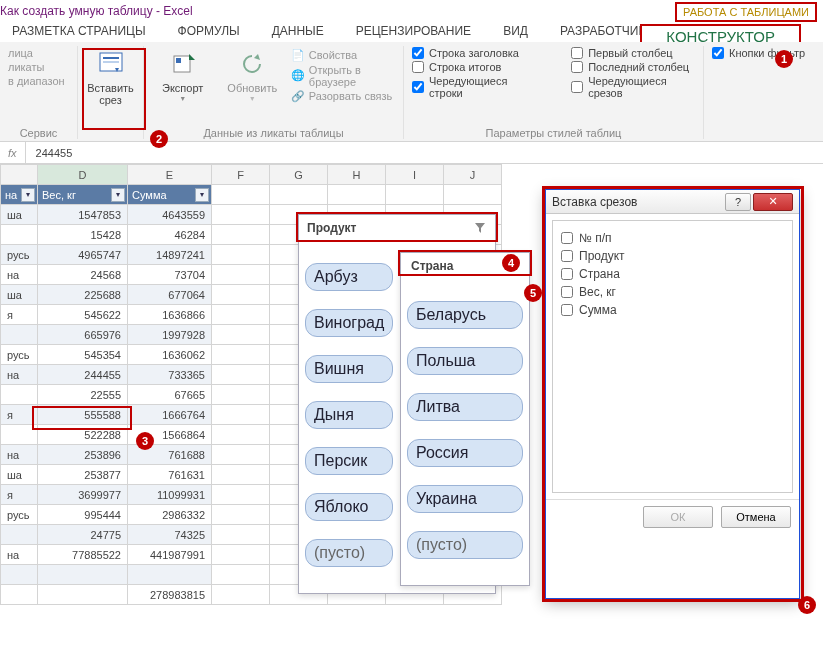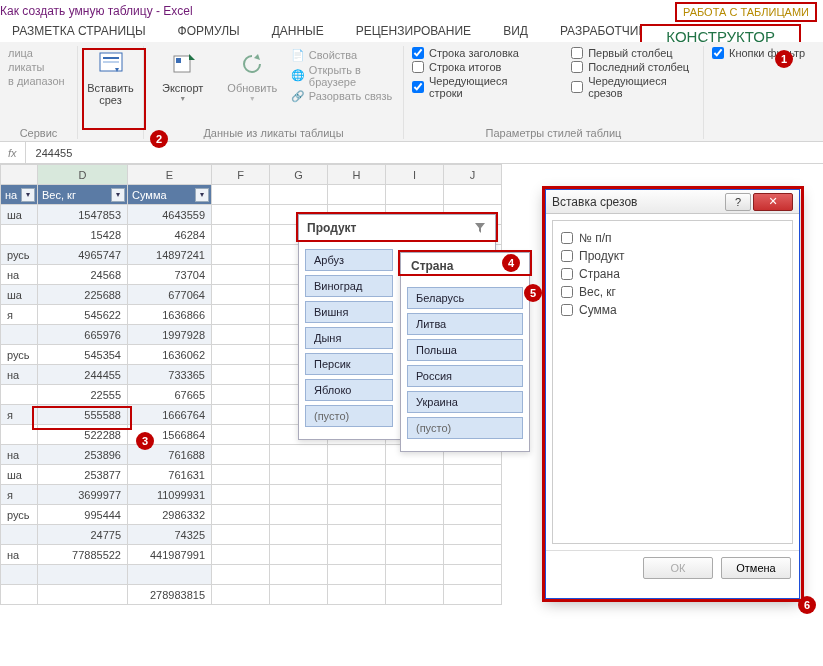--- a/index.html
+++ b/index.html
@@ -42,21 +42,21 @@
   .hdr-cell .dd { width:14px; height:14px; background:#eef2f7; border:1px solid #9ab; font-size:8px; display:flex; align-items:center; justify-content:center; color:#335; }
   .num { text-align:right; }
   .odd td.data { background:#eef2f7; }
   .even td.data { background:#fff; }
 
   
   .slicer { position:absolute; background:#fff; border:1px solid #aab; box-shadow:0 2px 6px rgba(0,0,0,.15); font-size:12px; }
   .slicer-title { padding:6px 8px; display:flex; justify-content:space-between; align-items:center; color:#444; }
   .slicer-title .filter-ico { width:14px; height:14px; color:#888; }
   .slicer-items { padding:4px 6px 8px 6px; }
-  .slicer-item { background:#d6e4f5; border:1px solid #9bb3d6; border-radius:0; padding:4px 8px; margin:4px 0; font-size:11px; color:#223; }
+  .slicer-item { background:#d6e4f5; border:1px solid #9bb3d6; border-radius:12px; padding:4px 8px; margin:18px 0; font-size:16px; color:#223; }
   .slicer-item.empty { color:#666; }
 
   
   .dialog { position:absolute; background:#fff; border:1px solid #1d4ed8; box-shadow:0 4px 14px rgba(0,0,0,.3); }
   .dlg-title { background:linear-gradient(#fdfdfd,#ebebeb); height:24px; display:flex; align-items:center; padding:0 6px; font-size:12px; color:#333; border-bottom:1px solid #c8c8c8; }
   .dlg-title .btns { margin-left:auto; display:flex; }
   .dlg-title .wbtn { width:26px; height:18px; border:1px solid #aaa; background:linear-gradient(#fdfdfd,#e3e3e3); margin-left:2px; border-radius:2px; font-size:11px; display:flex; align-items:center; justify-content:center; color:#333; }
   .dlg-title .wbtn.close { background:linear-gradient(#e06060,#c83030); border-color:#8a1e1e; color:#fff; width:40px; }
   .dlg-body { padding:8px; }
   .dlg-chk { display:flex; align-items:center; gap:6px; padding:2px 0; font-size:12px; }
@@ -480,37 +480,37 @@
       <div class="slicer-item empty">(пусто)</div>
     </div>
 </div>
 
 <div class="slicer" style="left:400px; top:252px; width:130px;">
   <div class="slicer-title" style="padding:6px 10px;">
     <span style="font-weight:600;">Страна</span>
   </div>
   <div class="slicer-items" id="slicer2-body">
       <div class="slicer-item">Беларусь</div>
+      <div class="slicer-item">Польша</div>
       <div class="slicer-item">Литва</div>
-      <div class="slicer-item">Польша</div>
       <div class="slicer-item">Россия</div>
       <div class="slicer-item">Украина</div>
       <div class="slicer-item empty">(пусто)</div>
     </div>
 </div>
 
 <div class="dialog" style="left:545px; top:189px; width:255px; height:410px;">
   <div class="dlg-title">
     <span>Вставка срезов</span>
     <div class="btns">
       <div class="wbtn">?</div>
       <div class="wbtn close">✕</div>
     </div>
   </div>
-  <div class="dlg-body" id="dialog-fields" style="height:324px; border:1px solid #ccc; margin:6px; overflow:auto;">
+  <div class="dlg-body" id="dialog-fields" style="height:273px; border:1px solid #ccc; margin:6px; overflow:auto;">
       <label class="dlg-chk">
         <input type="checkbox" style="">
         <span>№ п/п</span>
       </label>
       <label class="dlg-chk">
         <input type="checkbox" style="">
         <span>Продукт</span>
       </label>
       <label class="dlg-chk">
         <input type="checkbox" style="">

